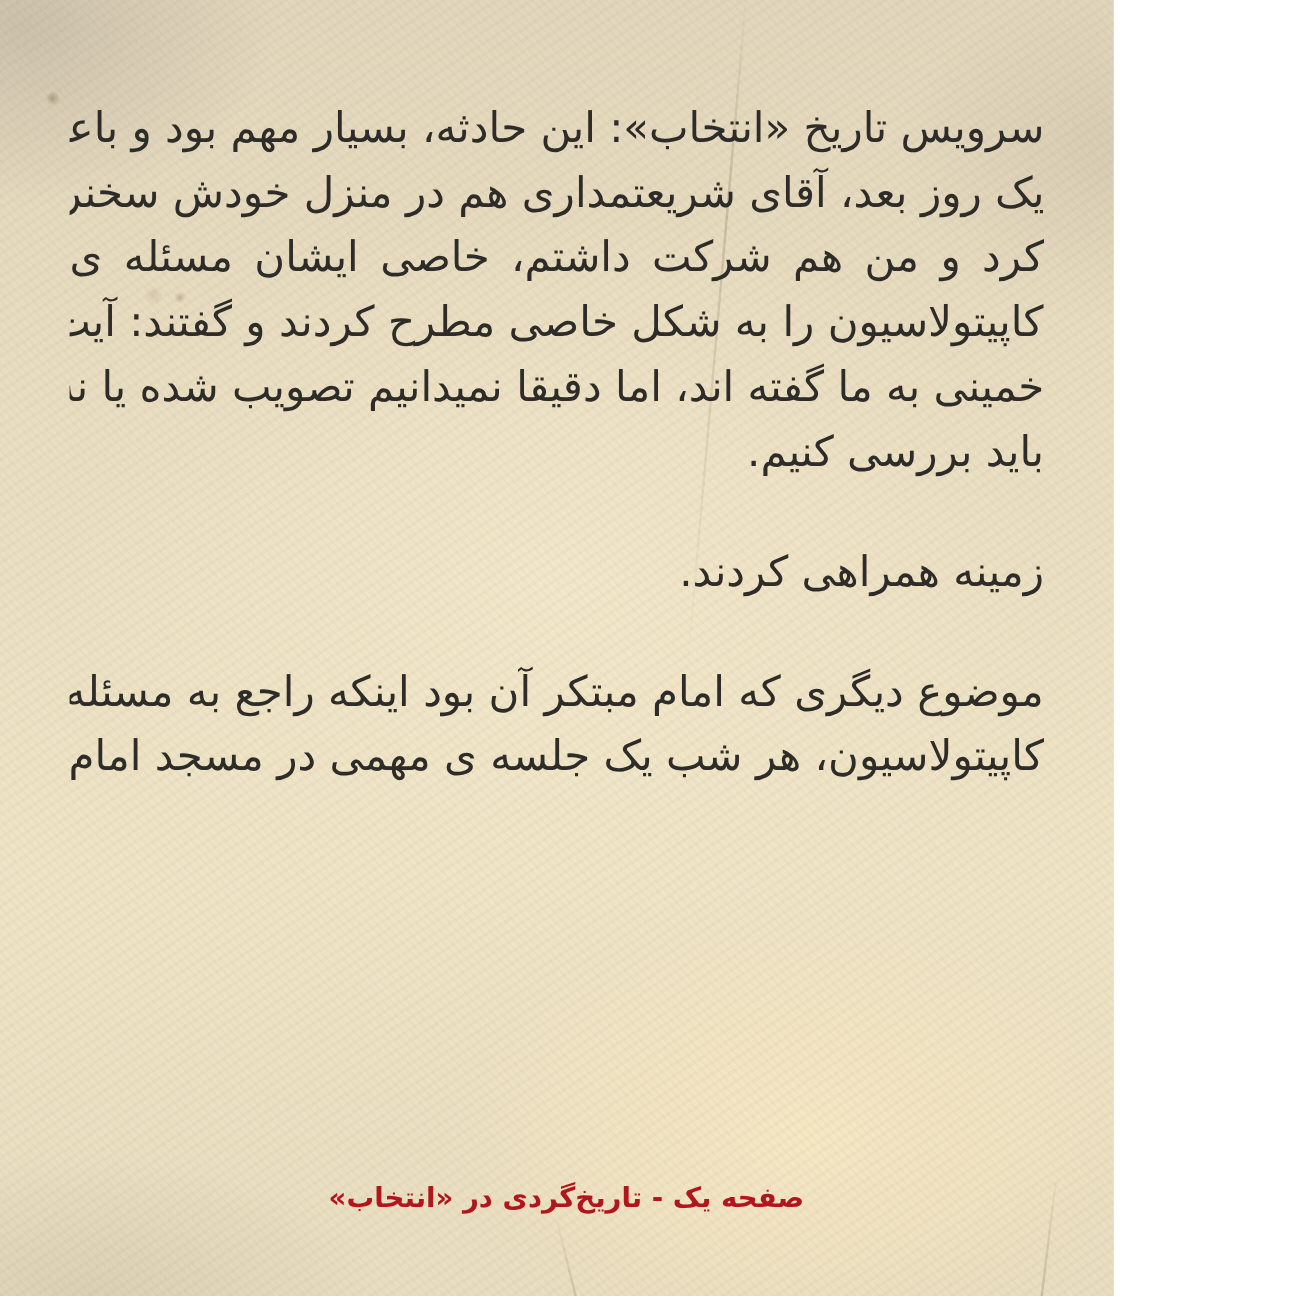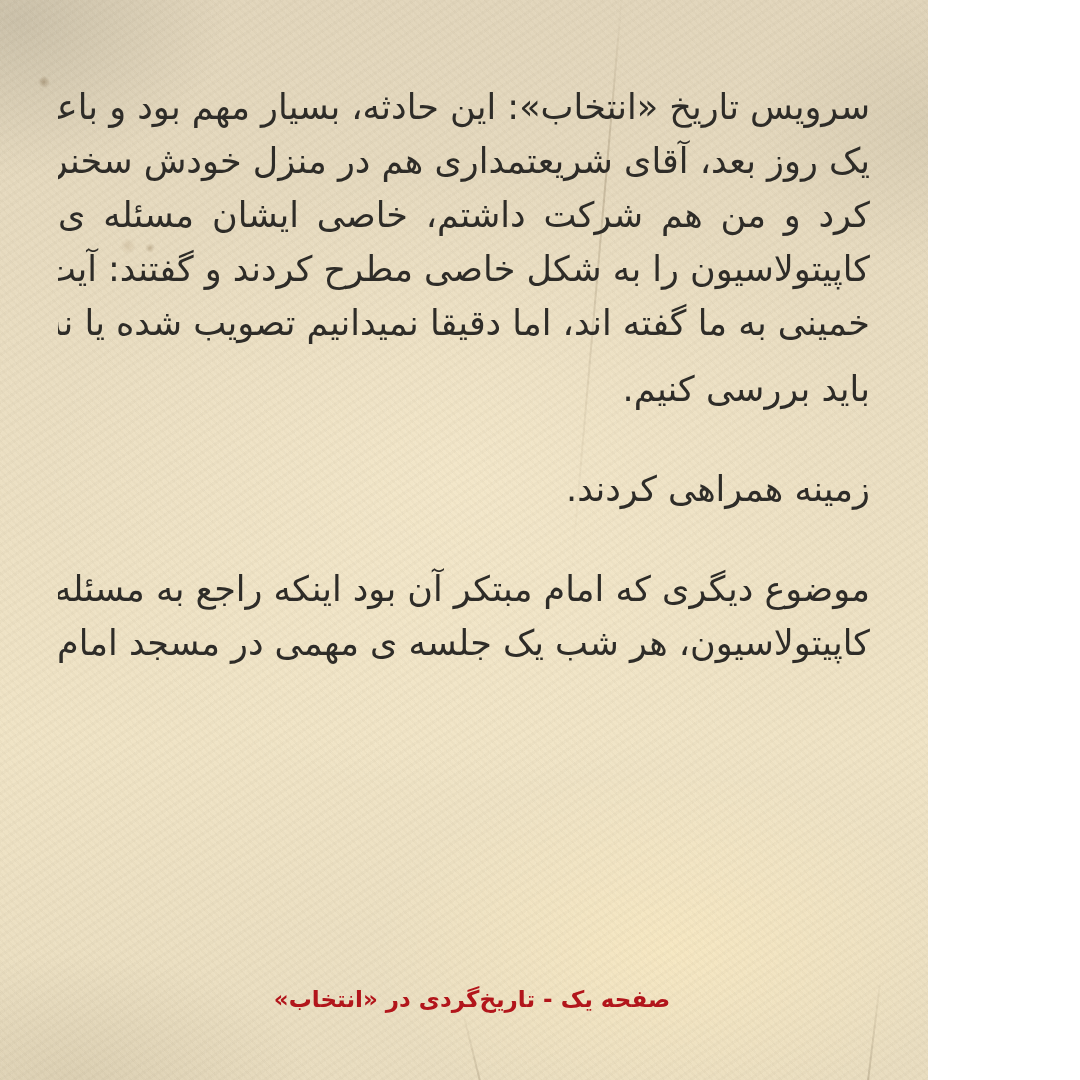--- a/index.html
+++ b/index.html
@@ -60,21 +60,20 @@
     overflow: hidden;
     text-align: justify;
     text-align-last: justify;
   }
   .line-end {
     line-height: 54px;
     white-space: nowrap;
     overflow: hidden;
     text-align: right;
     text-align-last: right;
-    margin-top: 12px;
   }
   .footer {
     position: absolute;
     left: 16px; right: 0;
     top: 982px;
     text-align: center;
     direction: rtl;
     color: #b2151b;
     font-size: 23px;
     font-weight: bold;

